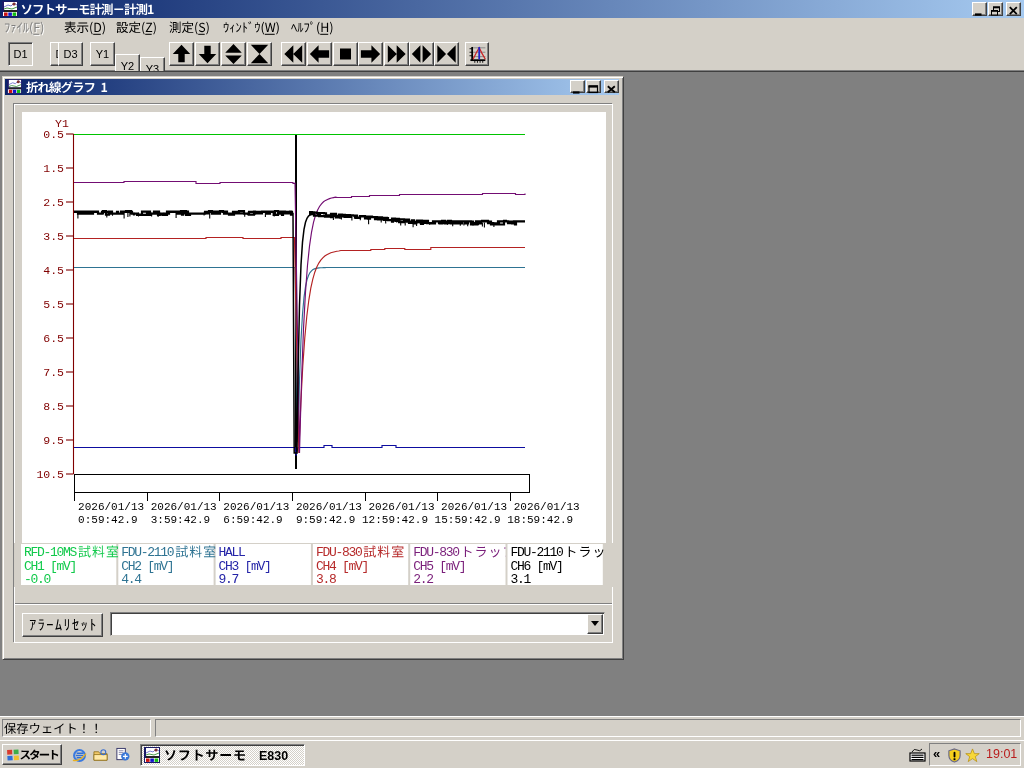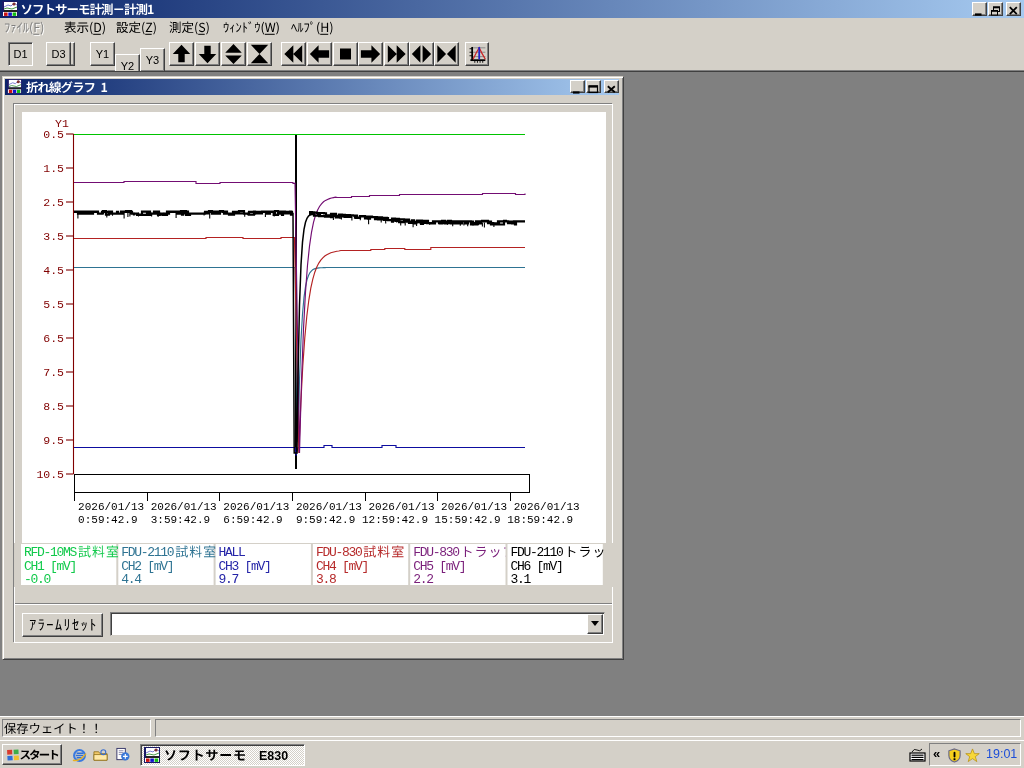--- a/index.html
+++ b/index.html
@@ -56,24 +56,24 @@
     <rect x="33.2" y="33.8" width="6" height="1" fill="#808080"></rect>
     <rect x="93.2" y="33.8" width="7.6" height="1" fill="#000"></rect>
     <rect x="145.2" y="33.8" width="6.5" height="1" fill="#000"></rect>
     <rect x="198.2" y="33.8" width="6.5" height="1" fill="#000"></rect>
     <rect x="264.7" y="33.8" width="10" height="1" fill="#000"></rect>
     <rect x="320.2" y="33.8" width="8" height="1" fill="#000"></rect>
   </svg>
 <div class="abs" style="left:0;top:39px;width:1024px;height:32px;background:#d4d0c8;border-bottom:1px solid #808080"></div>
 <div class="tbtn checker" style="left:8px;top:42px;border-color:#808080 #fff #fff #808080;box-shadow:inset 1px 1px 0 #404040">D1</div>
 <div class="tbtn" style="left:50px;top:42px">D2</div>
-<div class="tbtn" style="left:46px;top:42px">D3</div>
+<div class="tbtn" style="left:58px;top:42px">D3</div>
 <div class="tbtn" style="left:90px;top:42px">Y1</div>
 <div class="tbtn" style="left:115px;top:54px">Y2</div>
-<div class="tbtn" style="left:140px;top:48px">Y3</div>
+<div class="tbtn" style="left:140px;top:57px">Y3</div>
 <div class="tbtn" style="left:169px;top:42px">
     <svg width="23" height="22" viewBox="0 0 25 24" fill="#000">
       <path d="M12.5 2 L22 12 L16 12 L16 21 L9 21 L9 12 L3 12 Z"></path>
     </svg>
   </div>
 <div class="tbtn" style="left:195px;top:42px">
     <svg width="23" height="22" viewBox="0 0 25 24" fill="#000">
       <path d="M12.5 22 L3 12 L9 12 L9 3 L16 3 L16 12 L22 12 Z"></path>
     </svg>
   </div>
@@ -211,21 +211,21 @@
 <div class="abs" style="left:929px;top:743px;width:92px;height:23px;border:1px solid;border-color:#808080 #fff #fff #808080"></div>
 <div class="abs" style="left:933px;top:746px;font-size:13px;font-weight:bold;color:#000">«</div>
 <svg width="15" height="15" viewBox="0 0 16 16" style="position:absolute;left:947px;top:748px">
     <path d="M8 1 L14 3 L14 8 Q14 13 8 15 Q2 13 2 8 L2 3 Z" fill="#f4cf1d" stroke="#666688" stroke-width="1.2"></path>
     <rect x="7" y="4" width="2" height="6" rx="1" fill="#000"></rect>
     <rect x="7" y="11" width="2" height="2" fill="#000"></rect>
   </svg>
 <svg width="15" height="15" viewBox="0 0 16 16" style="position:absolute;left:965px;top:748px">
     <path d="M8 1 L10 6 L15.2 6 L11 9.2 L12.6 14.5 L8 11.3 L3.4 14.5 L5 9.2 L0.8 6 L6 6 Z" fill="#f8d838" stroke="#b89010" stroke-width="0.8"></path>
   </svg>
-<div class="abs" style="left:986px;top:747px;font-size:12.5px;color:#1d4ed8">19:01</div>
+<div class="abs" style="left:986px;top:747px;font-size:12.5px;color:#b91c1c">19:01</div>
 <div class="abs" style="left:2px;top:76px;width:622px;height:584px;background:#d4d0c8;border:1px solid;border-color:#d4d0c8 #404040 #404040 #d4d0c8;box-shadow:inset 1px 1px 0 #fff,inset -1px -1px 0 #808080"></div>
 <div class="abs" style="left:5px;top:79px;width:614px;height:16px;background:linear-gradient(90deg,#0a246a,#a6caf0)"></div>
 <svg width="15" height="15" viewBox="0 0 16 16" style="position:absolute;left:7px;top:79px">
     <rect x="0" y="0" width="16" height="16" fill="#1a1a66"></rect>
     <rect x="2" y="1" width="13" height="8" fill="#fff"></rect>
     <path d="M2 6 L6 4 L9 5 L12 2 L15 4" stroke="#7a7ad0" fill="none" stroke-width="1"></path>
     <path d="M2 8 L5 7 L10 8 L15 6" stroke="#4a9a4a" fill="none" stroke-width="1"></path>
     <circle cx="12" cy="3" r="1.6" fill="#803030"></circle>
     <rect x="2" y="9" width="13" height="2" fill="#222"></rect>
     <rect x="1" y="11" width="14" height="4" fill="#fff"></rect>

